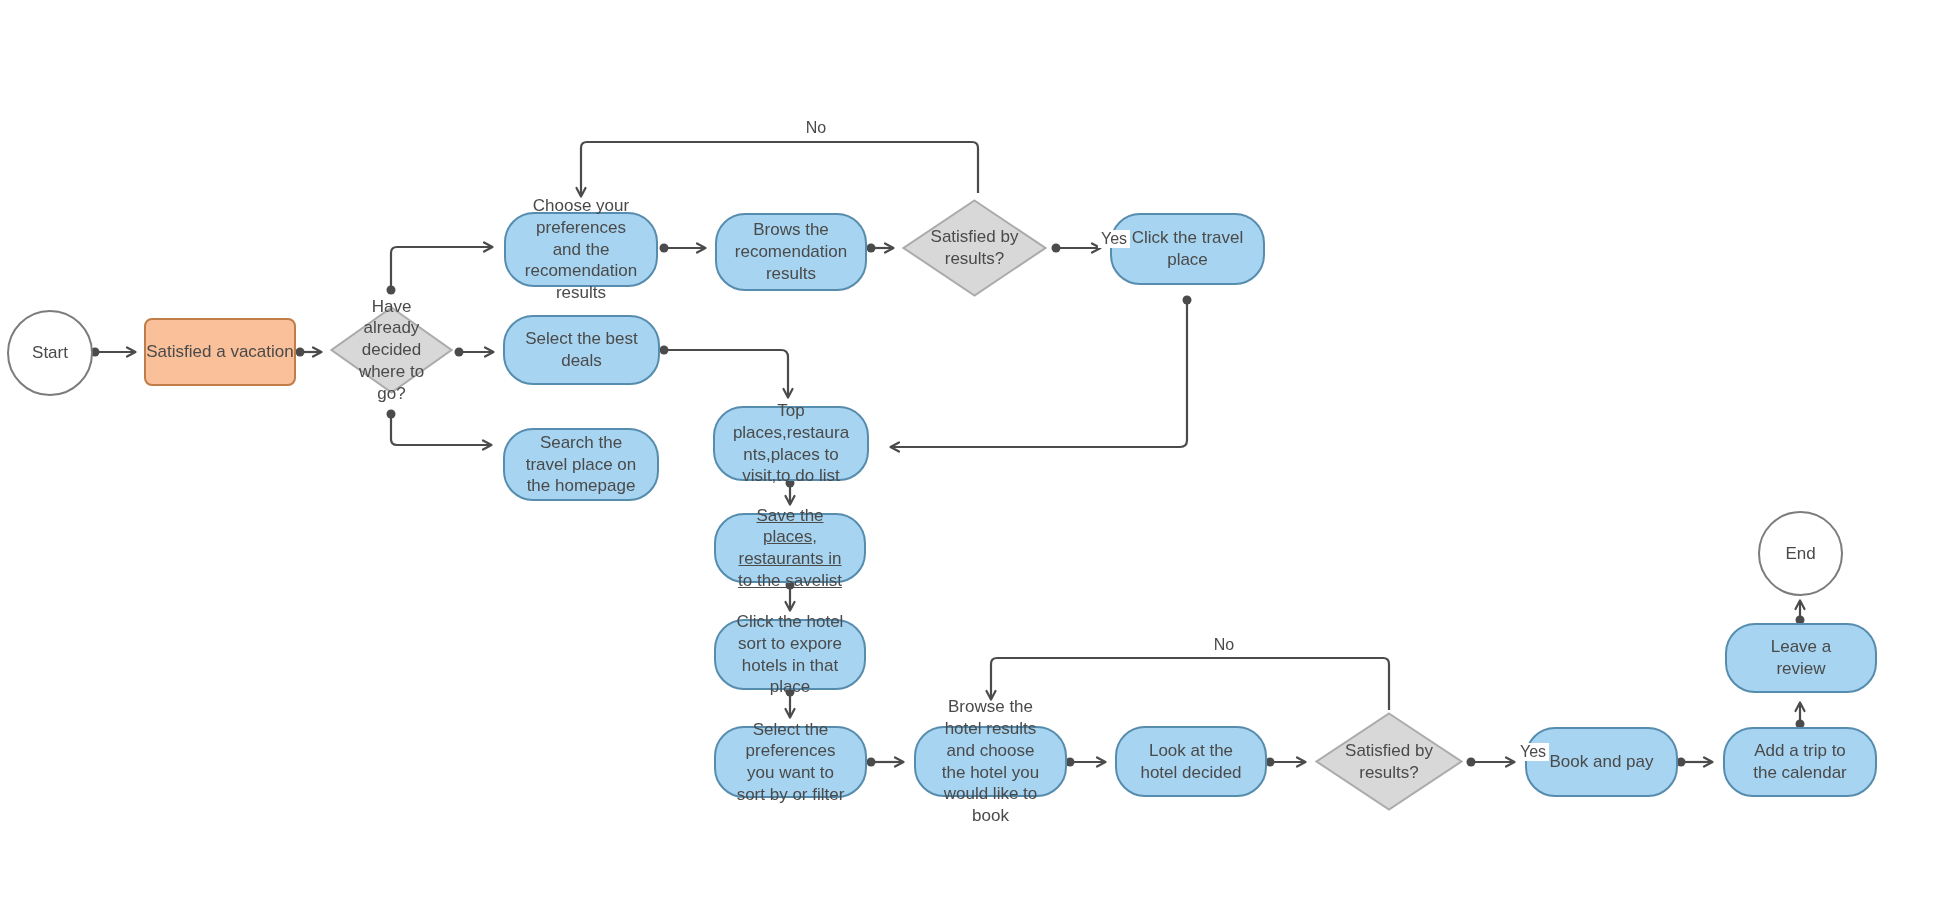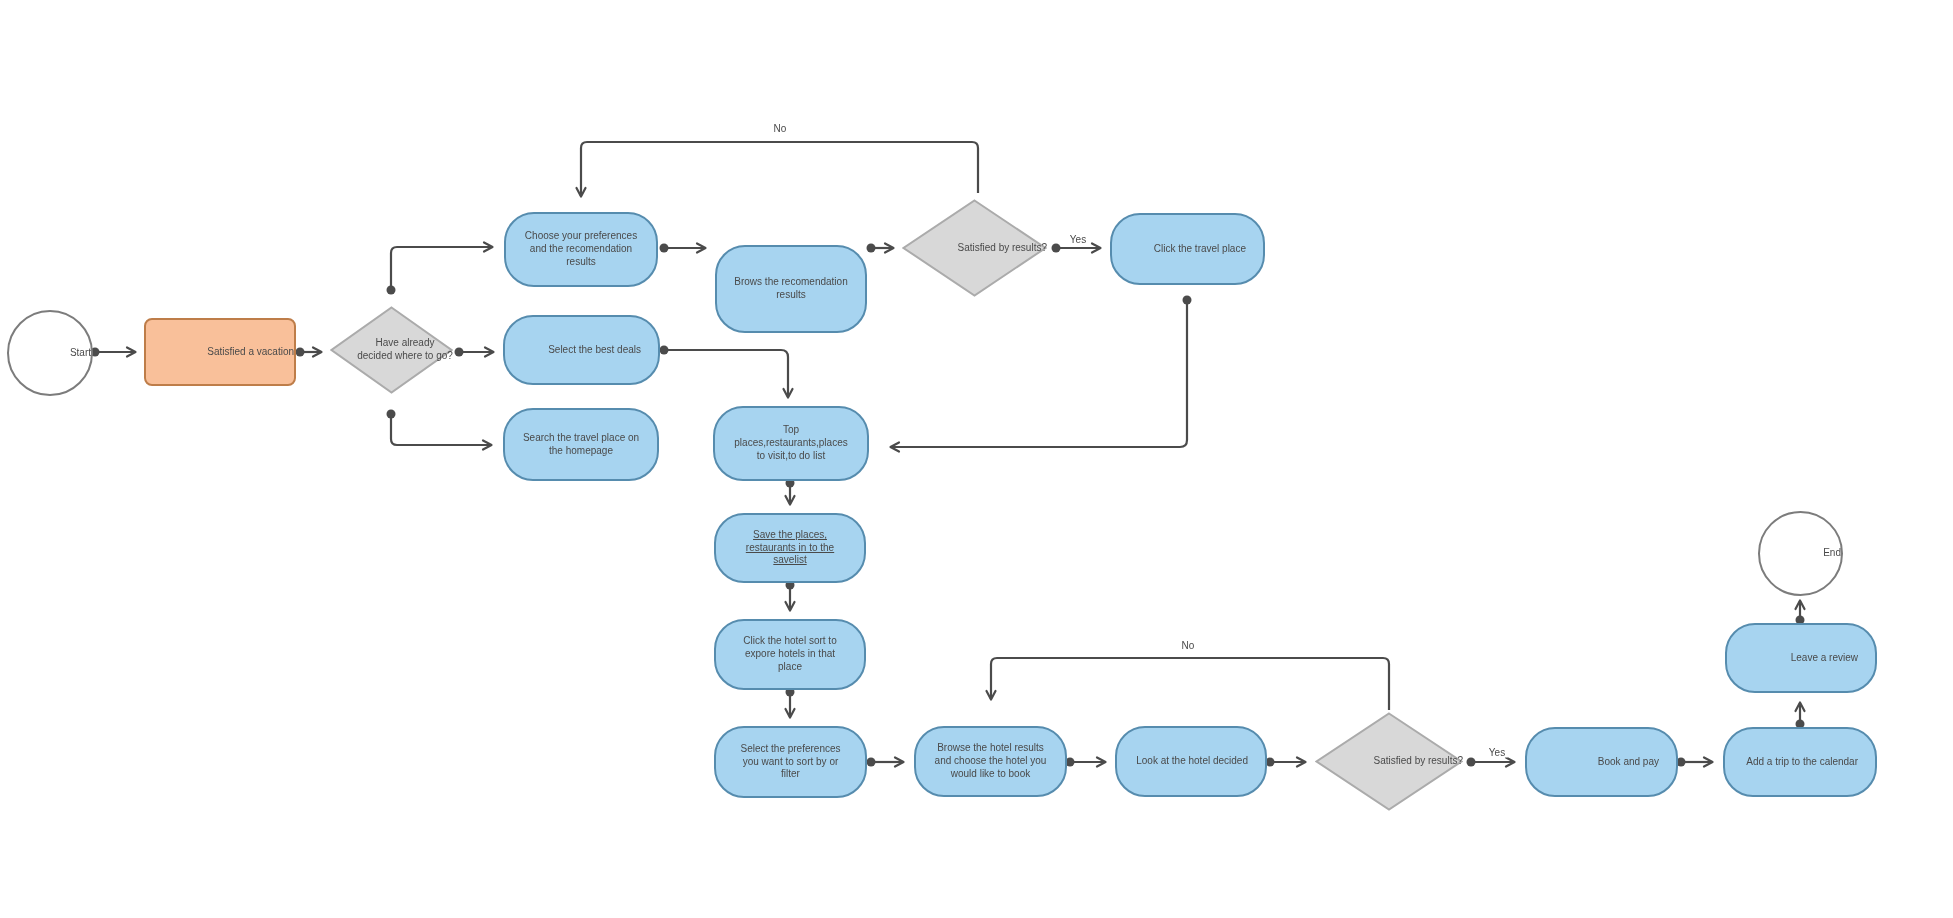--- a/index.html
+++ b/index.html
@@ -12,40 +12,40 @@
   html,body{margin:0;padding:0;background:var(--bg);}
   .canvas{
     position:relative; width:1953px; height:918px; background:var(--bg);
     font-family:"Liberation Sans", sans-serif; color:var(--text); overflow:hidden;
   }
   #wires{position:absolute;left:0;top:0;z-index:0;}
   #wires path{fill:none;stroke:var(--line);stroke-width:2.2px;}
   #wires circle{fill:var(--line);stroke:none;}
   .node{
     position:absolute; box-sizing:border-box; z-index:1;
-    display:flex; align-items:center; justify-content:flex-end; text-align:center;
-    font-size:10px; line-height:1.28; color:var(--text);
+    display:flex; align-items:center; justify-content:center; text-align:center;
+    font-size:17px; line-height:1.28; color:var(--text);
   }
   .process{
     background:var(--process-fill); border:2px solid var(--process-border);
     border-radius:30px; padding:6px 17px; overflow-wrap:break-word; word-break:break-word;
   }
   .start-proc{
     background:var(--start-fill); border:2px solid var(--start-border); border-radius:8px;
   }
   .terminator{
     background:var(--terminator-fill); border:2px solid var(--terminator-border); border-radius:50%;
   }
   .decision{background:transparent;}
   .decision .dshape{position:absolute; left:0; top:0; width:100%; height:100%;}
   .decision .dshape polygon{fill:var(--decision-fill); stroke:var(--decision-border); stroke-width:2;}
   .decision .lbl{position:relative; z-index:1; max-width:78%;}
   .edge-label{
-    position:absolute; z-index:2; font-size:10px; color:var(--text);
-    transform:translate(-50%,-50%); background:var(--bg); padding:0 3px;
+    position:absolute; z-index:2; font-size:16px; color:var(--text);
+    transform:translate(-50%,-50%); background:var(--bg); padding:0 3px;margin-left:36px;
   }
 </style>
 </head>
 <body>
 
 <div class="canvas">
 
   <svg id="wires" width="1953" height="918" aria-hidden="true">
     <defs>
       <marker id="arw" viewBox="0 0 14 14" markerUnits="userSpaceOnUse" markerWidth="14" markerHeight="14" refX="11" refY="7" orient="auto-start-reverse">
@@ -124,30 +124,30 @@
   <div class="node decision" style="left:1315px;top:712px;width:148px;height:99px;">
     <svg class="dshape" width="148" height="99">
       <polygon points="74,1.5 146.5,49.5 74,97.5 1.5,49.5"></polygon>
     </svg>
     <span class="lbl">Satisfied by results?</span>
   </div>
 
   <div class="node process" style="left:504px;top:212px;width:154px;height:75px;">
     <span>Choose your preferences and the recomendation results</span>
   </div>
-  <div class="node process" style="left:715px;top:213px;width:152px;height:88px;margin-top:32px;">
+  <div class="node process" style="left:715px;top:213px;width:152px;height:78px;">
     <span>Brows the recomendation results</span>
   </div>
   <div class="node process" style="left:1110px;top:213px;width:155px;height:72px;">
     <span>Click the travel place</span>
   </div>
   <div class="node process" style="left:503px;top:315px;width:157px;height:70px;">
     <span>Select the best deals</span>
   </div>
-  <div class="node process" style="left:503px;top:408px;width:156px;height:73px;">
+  <div class="node process" style="left:503px;top:428px;width:156px;height:73px;">
     <span>Search the travel place on the homepage</span>
   </div>
   <div class="node process" style="left:713px;top:406px;width:156px;height:75px;">
     <span>Top places,restaurants,places to visit,to do list</span>
   </div>
   <div class="node process" style="left:714px;top:513px;width:152px;height:70px;text-decoration:underline;">
     <span>Save the places, restaurants in to the savelist</span>
   </div>
   <div class="node process" style="left:714px;top:619px;width:152px;height:71px;">
     <span>Click the hotel sort to expore hotels in that place</span>

